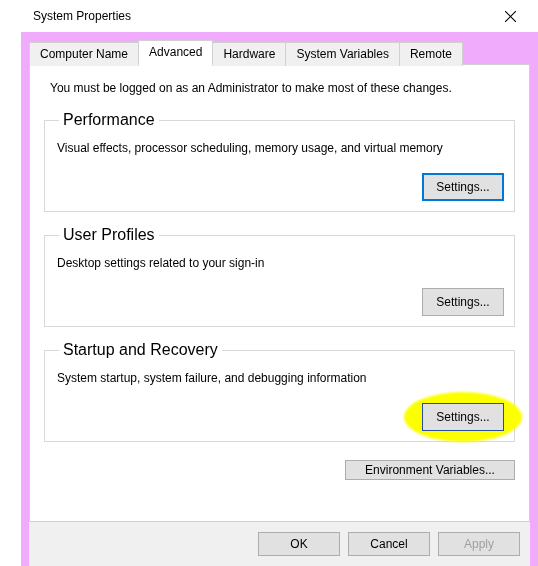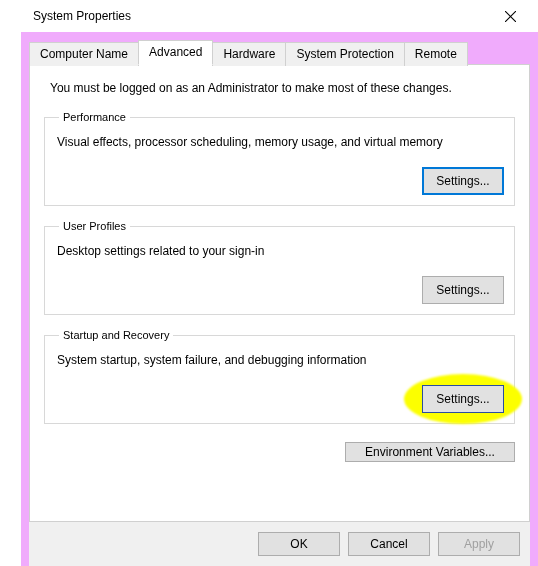--- a/index.html
+++ b/index.html
@@ -83,21 +83,21 @@
     font-size: 12px;
     margin: 0 0 16px 6px;
   }
   fieldset.group {
     border: 1px solid #d8d8d8;
     margin: 0 0 14px 0;
     padding: 8px 10px 10px 10px;
     position: relative;
   }
   fieldset.group legend {
-    font-size: 11px;
+    font-size: 16px;
     padding: 0 4px;
     margin-left: 4px;
   }
   .group-desc {
     font-size: 12px;
     margin: 4px 0 18px 2px;
   }
   .btn-row {
     display: flex;
     justify-content: flex-end;
@@ -182,21 +182,21 @@
       </svg>
     </div>
   </div>
 
   <div class="client">
 
     <div class="tabs">
       <div class="tab">Computer Name</div>
       <div class="tab active">Advanced</div>
       <div class="tab">Hardware</div>
-      <div class="tab">System Protection</div>
+      <div class="tab">System Variables</div>
       <div class="tab">Remote</div>
     </div>
 
     <div class="panel">
       <div class="intro">You must be logged on as an Administrator to make most of these changes.</div>
 
       <fieldset class="group">
         <legend>Performance</legend>
         <div class="group-desc">Visual effects, processor scheduling, memory usage, and virtual memory</div>
         <div class="btn-row">

